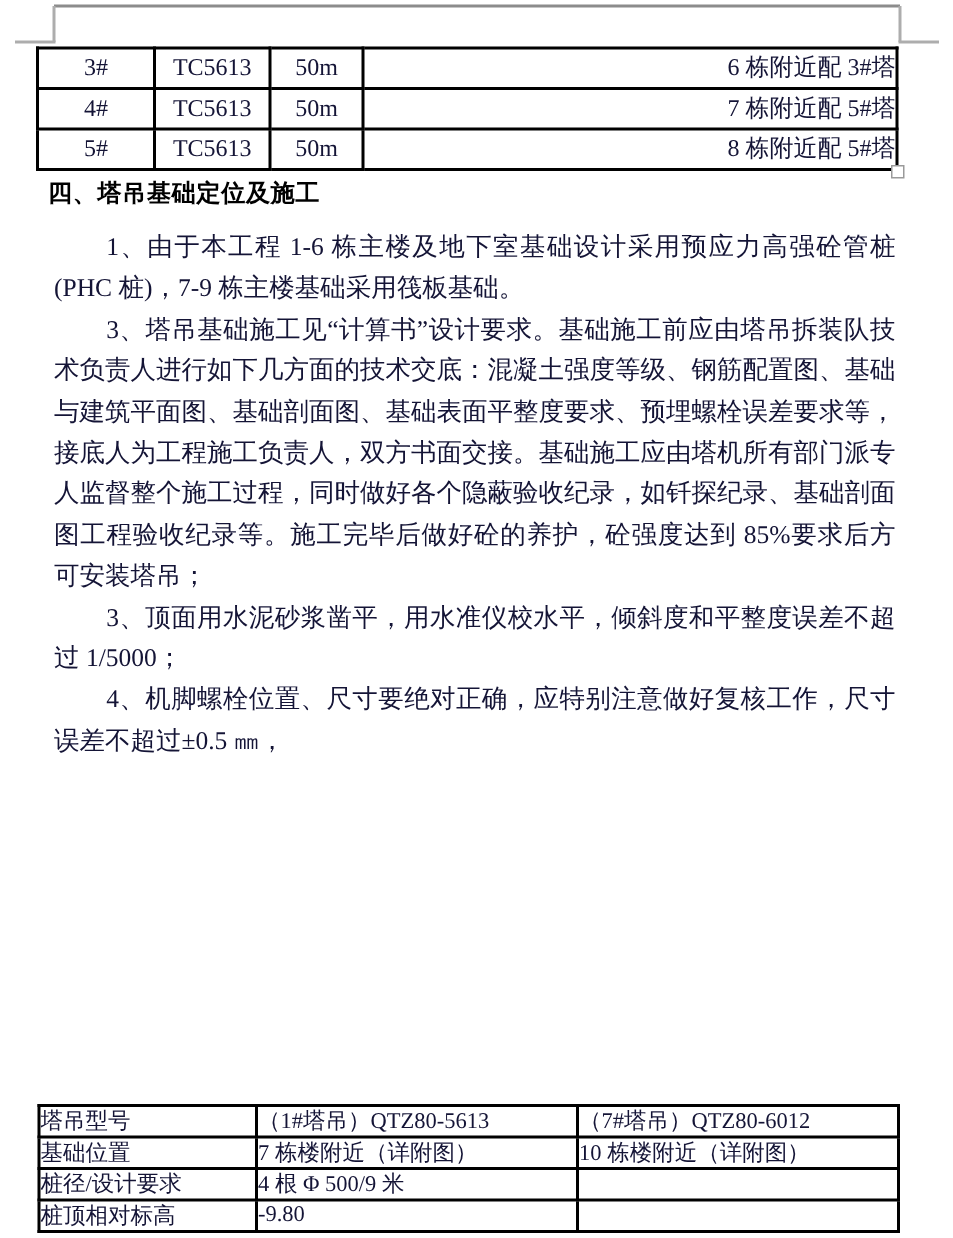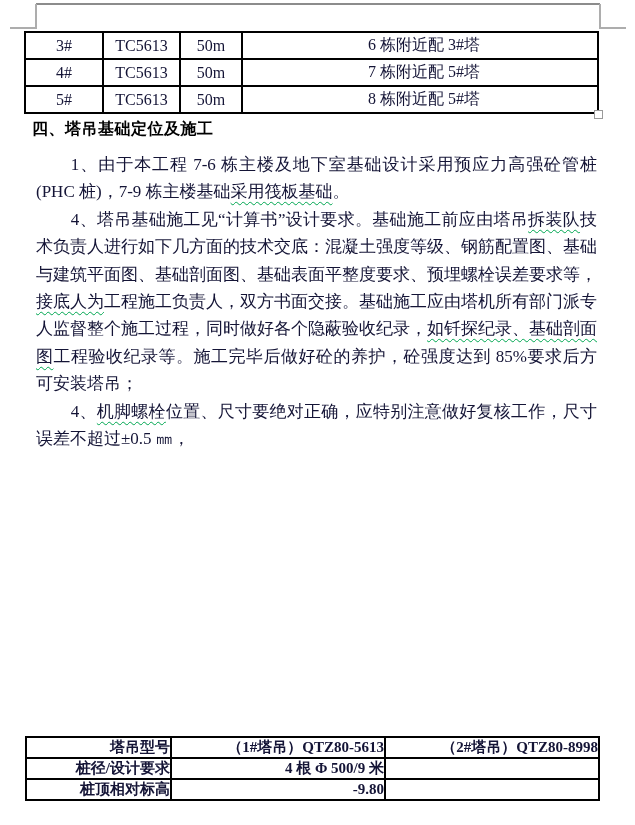--- a/index.html
+++ b/index.html
@@ -25,61 +25,59 @@
   }
   .top-table td{
     border:2px solid #000;
     height:25px;
     font-size:16px;
     text-align:center;
     padding:0;
     white-space:nowrap;
     overflow:hidden;
   }
-  .top-table td.note{text-align:center;padding-left:8px;}
+  .top-table td.note{text-align:right;padding-left:8px;}
   .handle{
     position:absolute;left:594px;top:110px;width:7px;height:7px;
     background:#fff;border:1px solid #9a9a9a;
   }
   
   .heading{
     position:absolute;left:32px;top:119px;margin:0;
     font-family:"Liberation Sans","DejaVu Sans",sans-serif;
     font-size:16px;font-weight:bold;color:#000;
     letter-spacing:.5px;
   }
   
   .bodytext{
     position:absolute;left:36px;top:151px;width:561px;height:584px;
     overflow:hidden;
     font-size:17px;line-height:27.4px;
     text-align:justify;
   }
   .bodytext p{margin:0;text-indent:2.05em;}
   .wavy{
-    text-decoration:underline;
     text-decoration-style:wavy;
     text-decoration-color:#00a650;
     text-decoration-thickness:1px;
     text-underline-offset:4px;
   }
   
   .param-table{
     position:absolute;left:25px;top:736px;
     width:573px;border-collapse:collapse;table-layout:fixed;
   }
   .param-table td{
     border:2px solid #000;
     height:18px;
     font-size:15px;
-    text-align:right;
+    text-align:left;
     padding:0;
     white-space:nowrap;
     overflow:hidden;
-    font-weight:bold;
   }
 </style>
 </head>
 <body>
 
 <div class="page">
 
   <div class="topline"></div>
   <div class="mark mark-left-v"></div>
   <div class="mark mark-left-h"></div>
@@ -112,36 +110,42 @@
           <td>50m</td>
           <td class="note">8 栋附近配 5#塔</td>
         </tr>
       </tbody>
   </table>
   <div class="handle"></div>
 
   <h2 class="heading">四、塔吊基础定位及施工</h2>
 
   <div class="bodytext" id="paragraphs">
-      <p><span>1、由于本工程 7-6 栋主楼及地下室基础设计采用预应力高强砼管桩(PHC 桩)，7-9 栋主楼基础</span><span class="wavy">采用筏板基础</span><span>。</span></p>
-      <p><span>4、塔吊基础施工见“计算书”设计要求。基础施工前应由塔吊</span><span class="wavy">拆装队</span><span>技术负责人进行如下几方面的技术交底：混凝土强度等级、钢筋配置图、基础与建筑平面图、基础剖面图、基础表面平整度要求、预埋螺栓误差要求等，</span><span class="wavy">接底人为</span><span>工程施工负责人，双方书面交接。基础施工应由塔机所有部门派专人监督整个施工过程，同时做好各个隐蔽验收纪录，</span><span class="wavy">如钎探纪录、基础剖面图</span><span>工程验收纪录等。施工完毕后做好砼的养护，砼强度达到 85%要求后方可安装塔吊；</span></p>
+      <p><span>1、由于本工程 1-6 栋主楼及地下室基础设计采用预应力高强砼管桩(PHC 桩)，7-9 栋主楼基础</span><span class="wavy">采用筏板基础</span><span>。</span></p>
+      <p><span>3、塔吊基础施工见“计算书”设计要求。基础施工前应由塔吊</span><span class="wavy">拆装队</span><span>技术负责人进行如下几方面的技术交底：混凝土强度等级、钢筋配置图、基础与建筑平面图、基础剖面图、基础表面平整度要求、预埋螺栓误差要求等，</span><span class="wavy">接底人为</span><span>工程施工负责人，双方书面交接。基础施工应由塔机所有部门派专人监督整个施工过程，同时做好各个隐蔽验收纪录，</span><span class="wavy">如钎探纪录、基础剖面图</span><span>工程验收纪录等。施工完毕后做好砼的养护，砼强度达到 85%要求后方可安装塔吊；</span></p>
+      <p><span>3、顶面用水泥砂浆凿平，用水准仪校水平，倾斜度和平整度误差不超过 1/5000；</span></p>
       <p><span>4、</span><span class="wavy">机脚螺栓</span><span>位置、尺寸要绝对正确，应特别注意做好复核工作，尺寸误差不超过±0.5 ㎜，</span></p>
     </div>
 
   <table class="param-table">
     <colgroup>
       <col style="width:145px">
         <col style="width:214px">
         <col style="width:214px">
     </colgroup>
     <tbody id="param-table-body">
         <tr>
           <td>塔吊型号</td>
           <td>（1#塔吊）QTZ80-5613</td>
-          <td>（2#塔吊）QTZ80-8998</td>
+          <td>（7#塔吊）QTZ80-6012</td>
+        </tr>
+        <tr>
+          <td>基础位置</td>
+          <td>7 栋楼附近（详附图）</td>
+          <td>10 栋楼附近（详附图）</td>
         </tr>
         <tr>
           <td>桩径/设计要求</td>
           <td>4 根 Φ 500/9 米</td>
           <td></td>
         </tr>
         <tr>
           <td>桩顶相对标高</td>
           <td>-9.80</td>
           <td></td>

